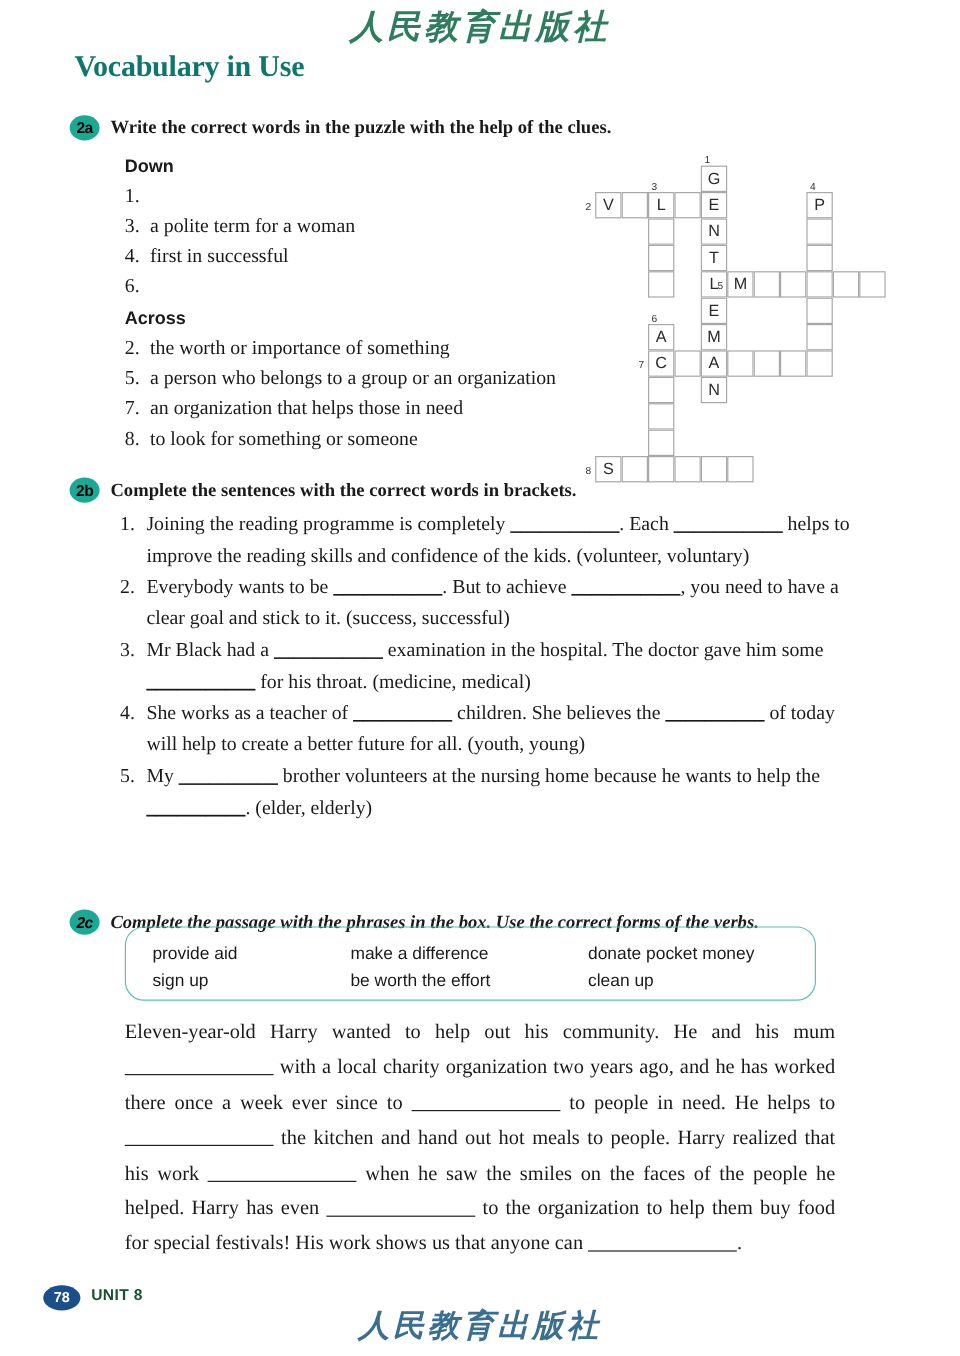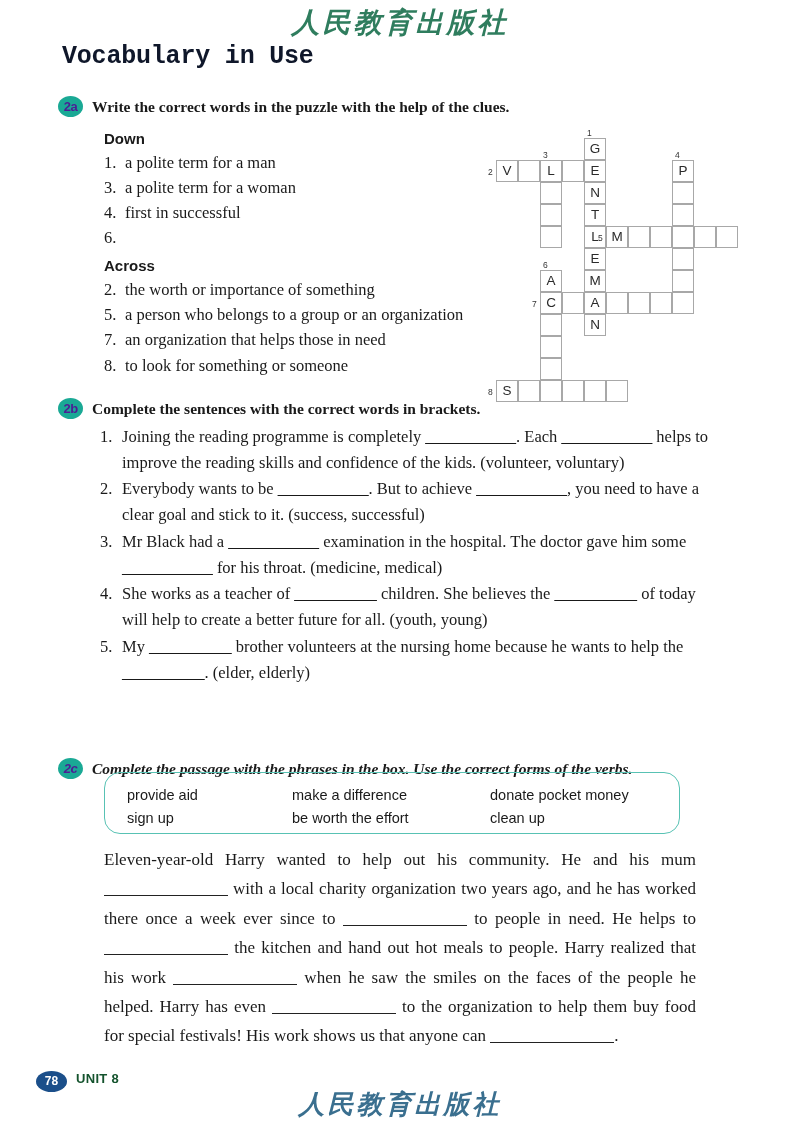--- a/index.html
+++ b/index.html
@@ -33,34 +33,34 @@
     bottom: 8px; left: 0; right: 0;
     text-align: center;
     font-size: 26px;
     color: #3a6f8f;
   }
 
   
   .page-title {
     position: absolute;
     top: 42px; left: 62px;
-    font-family: Liberation Mono, monospace;
+    font-family: Liberation Serif, serif;
     font-weight: bold;
     font-size: 25px;
-    color: #0f172a;
+    color: #0f766e;
     letter-spacing: -0.2px;
   }
 
   
   .badge {
     display: inline-block;
     width: 25px; height: 21px;
     border-radius: 50%;
     background: #1aa995;
-    color: #4c1d95;
+    color: #000000;
     font-family: "Liberation Sans", sans-serif;
     font-weight: bold;
     font-size: 13px;
     text-align: center;
     line-height: 21px;
     letter-spacing: -0.5px;
   }
   .footer-badge {
     display: inline-block;
     width: 31px; height: 21px;
@@ -202,21 +202,20 @@
     <span class="badge">2a</span>
     <span class="sec-instr">Write the correct words in the puzzle with the help of the clues.</span>
   </div>
 </div>
 
 <div class="clue-block">
   <div class="clue-head">Down</div>
   <div id="down-clues">
       <div class="clue-row">
         <span class="clue-num">1.</span>
-        <span>a polite term for a man</span>
       </div>
       <div class="clue-row">
         <span class="clue-num">3.</span>
         <span>a polite term for a woman</span>
       </div>
       <div class="clue-row">
         <span class="clue-num">4.</span>
         <span>first in successful</span>
       </div>
       <div class="clue-row">

